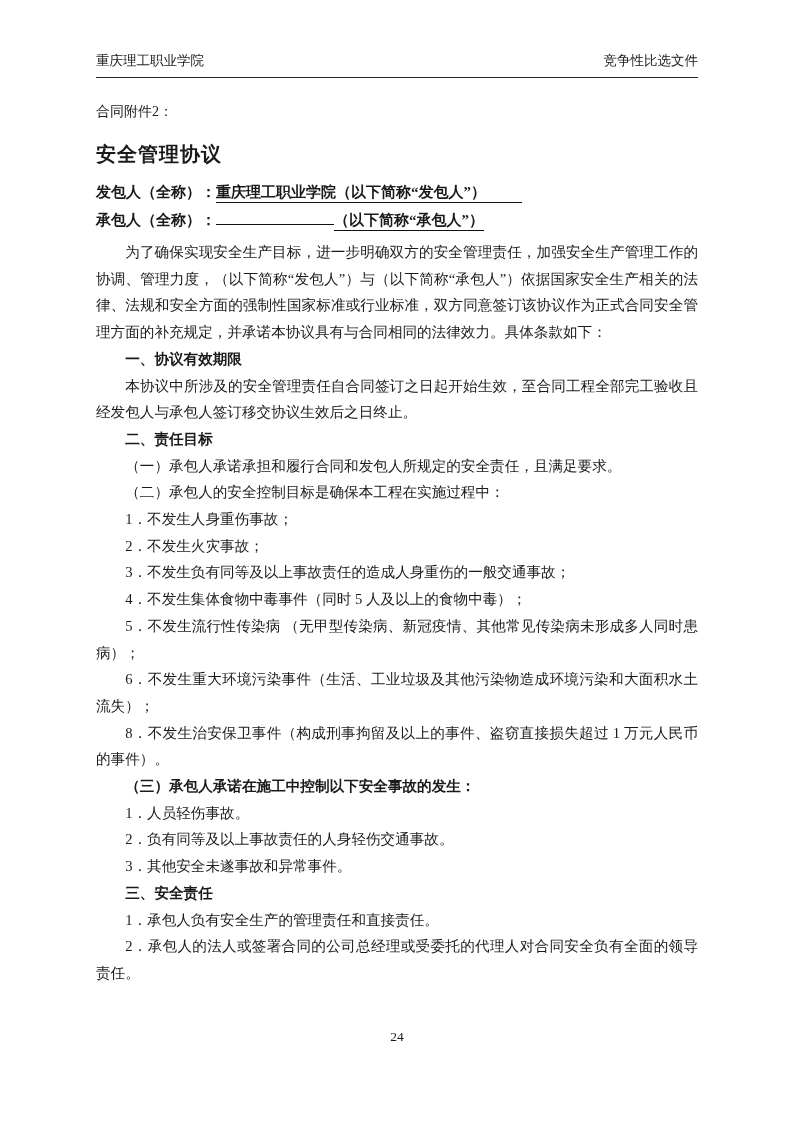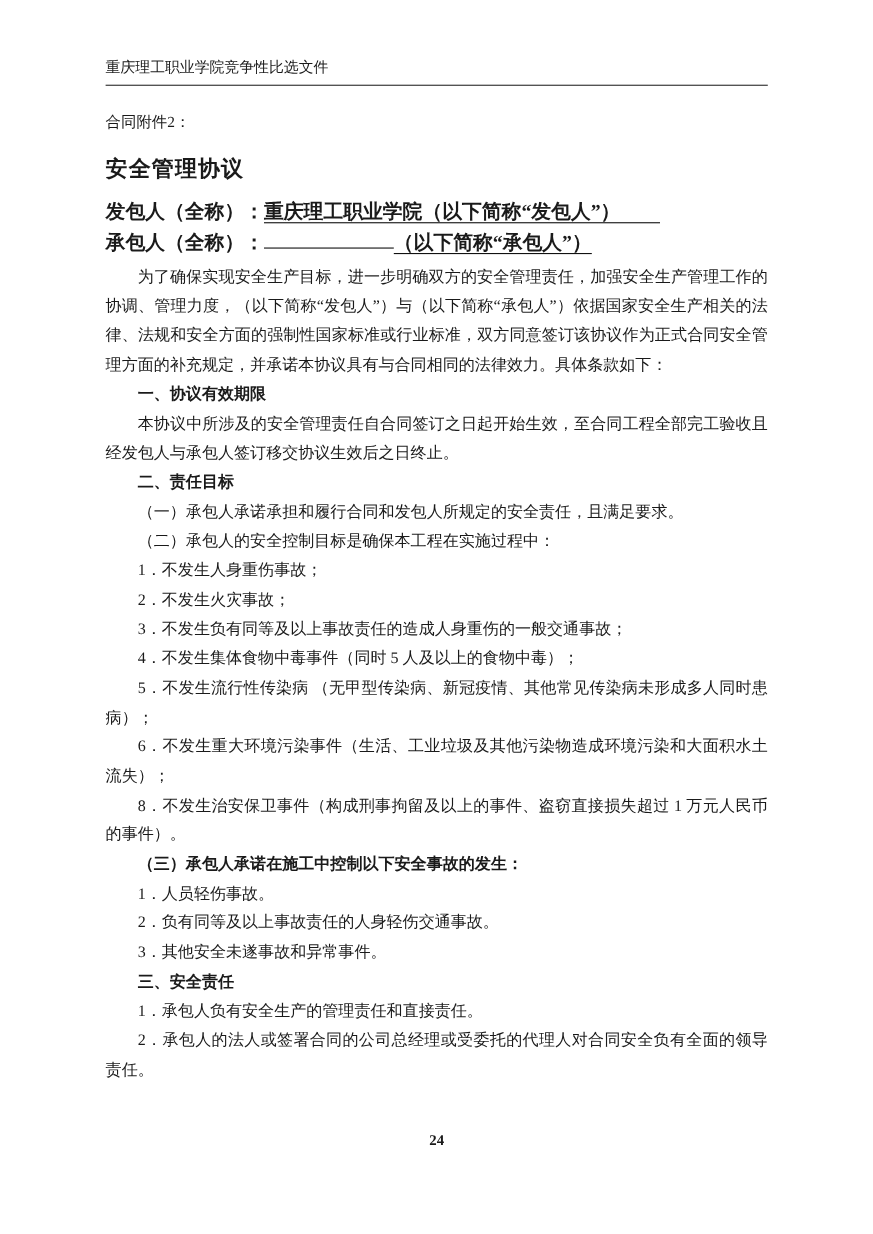--- a/index.html
+++ b/index.html
@@ -9,41 +9,42 @@
     margin:0 auto;
     background:#ffffff;
     color:#1a1a1a;
     font-family:"Liberation Serif","DejaVu Serif",serif;
     box-sizing:border-box;
     padding:52px 96px 0 96px;
     overflow:hidden;
   }
   .header {
     display:flex;
+    justify-content:space-between;
     align-items:flex-end;
     font-size:13.5px;
     line-height:17px;
     padding-bottom:8px;
     border-bottom:1.6px solid #2a2a2a;
   }
   .attachment {
     margin-top:24px;
     font-size:14px;
     line-height:19px;
   }
   .doc-title {
     margin:18px 0 0 0;
     font-size:20px;
     letter-spacing:1px;
     font-weight:700;
     line-height:30px;
   }
   .parties {
     margin-top:9px;
-    font-size:18px;
+    font-size:15px;
     font-weight:700;
     line-height:28px;
   }
   .party-line { white-space:nowrap; }
   .u {
     border-bottom:1.6px solid #111;
     display:inline-block;
     line-height:19px;
   }
   .u.tail { padding-right:36px; }
@@ -55,21 +56,20 @@
     text-align:justify;
   }
   .body p { margin:0; text-indent:2em; }
   .body p.bold { font-weight:700; }
   .page-number {
     position:absolute;
     top:1028px; left:0; right:0;
     text-align:center;
     font-size:13.5px;
     line-height:18px;
-    font-weight:bold;
   }
 </style>
 </head>
 <body>
 
 <div class="page">
 
   <div class="header">
     <span>重庆理工职业学院</span>
     <span>竞争性比选文件</span>

